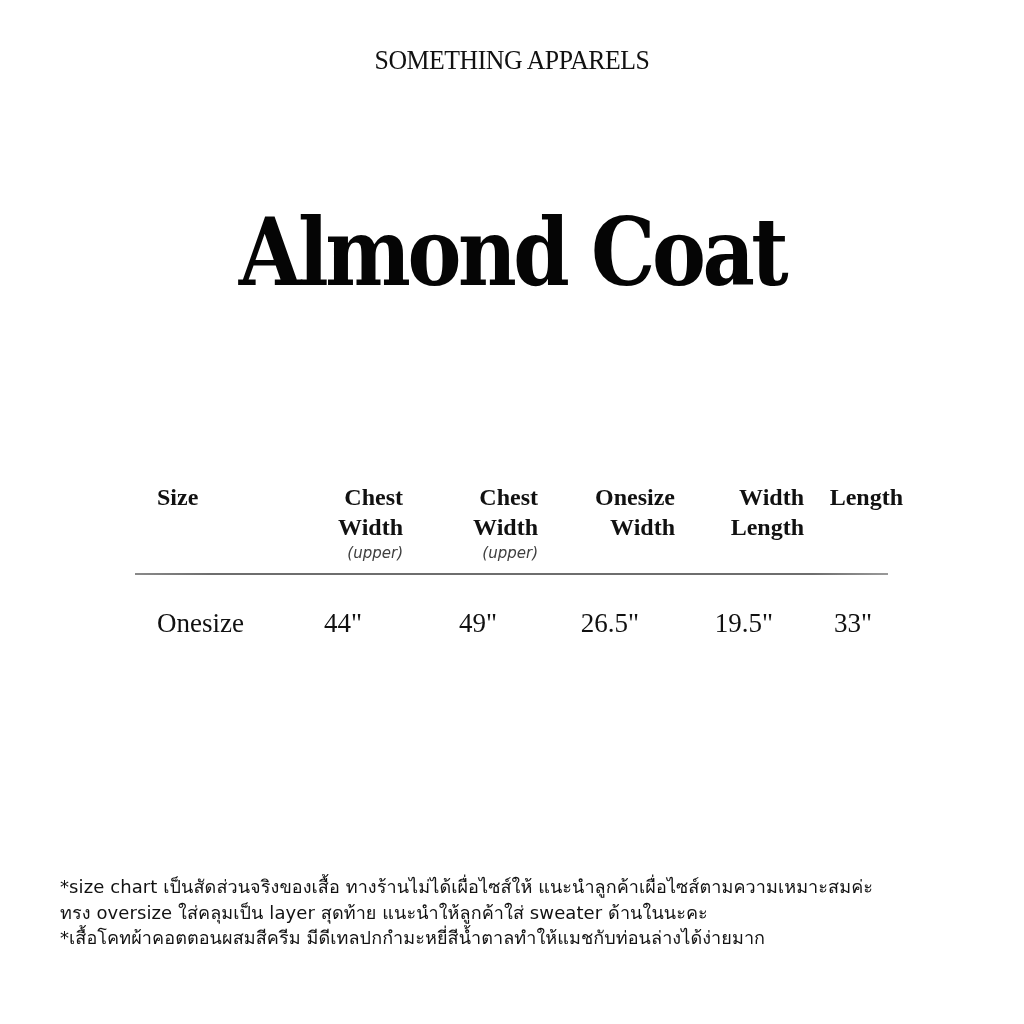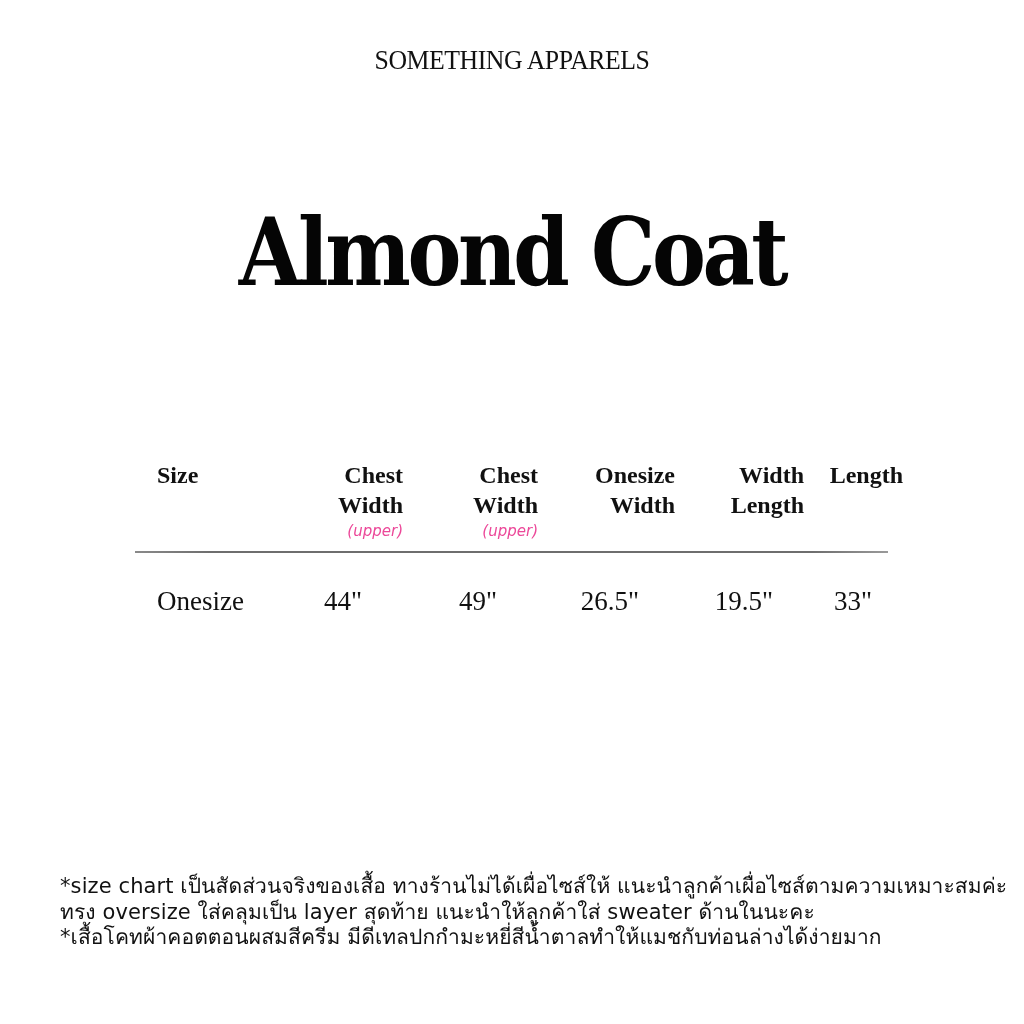--- a/index.html
+++ b/index.html
@@ -11,44 +11,44 @@
       font-family: "Liberation Serif", serif; font-size: 28px; letter-spacing: -0.5px;
       color: #111; transform: scaleX(0.92); transform-origin: center;
     }
     .title {
       position: absolute; top: 196px; left: 0; width: 1024px; text-align: center;
       font-family: "DejaVu Serif", serif; font-weight: bold; font-size: 94px;
       letter-spacing: -4px; color: #050505; line-height: 1.2;
       transform: scaleX(0.86); transform-origin: center;
     }
 
-    .table { position: absolute; top: 460px; left: 0; width: 876px; height: 170px; }
+    .table { position: absolute; top: 482px; left: 0; width: 876px; height: 170px; }
     .col-head {
       position: absolute; top: 0; text-align: right;
       font-family: "Liberation Serif", serif; font-weight: bold; font-size: 24px;
       line-height: 30px; color: #111;
     }
     .col-head.left { text-align: left; }
     .col-head .sub {
       display: block; font-family: "DejaVu Sans", sans-serif; font-weight: normal;
-      font-style: italic; font-size: 15px; line-height: 20px; color: #ec4899; margin-top: 1px;
+      font-style: italic; font-size: 15px; line-height: 20px; color: #404040; margin-top: 1px;
     }
     .divider {
       position: absolute; top: 91px; left: 135px; width: 753px; height: 2px;
       background: linear-gradient(to right, #8a8a8a 0%, #6e6e6e 10%, #6e6e6e 90%, #9a9a9a 100%);
     }
     .cell {
       position: absolute; top: 126px; text-align: center;
       font-family: "Liberation Serif", serif; font-size: 27px; color: #111; line-height: 30px;
     }
     .cell.left { text-align: left; }
 
     .notes {
       position: absolute; top: 874px; left: 60px; width: 940px;
-      font-family: "DejaVu Sans", sans-serif; font-size: 21px; line-height: 25.5px; color: #111;
+      font-family: "DejaVu Sans", sans-serif; font-size: 18px; line-height: 25.5px; color: #111;
       letter-spacing: 0.1px;
     }
     .notes div { white-space: nowrap; }
   </style>
 </head>
 <body>
 
 <div class="brand">SOMETHING APPARELS</div>
 <div class="title">Almond Coat</div>
 

